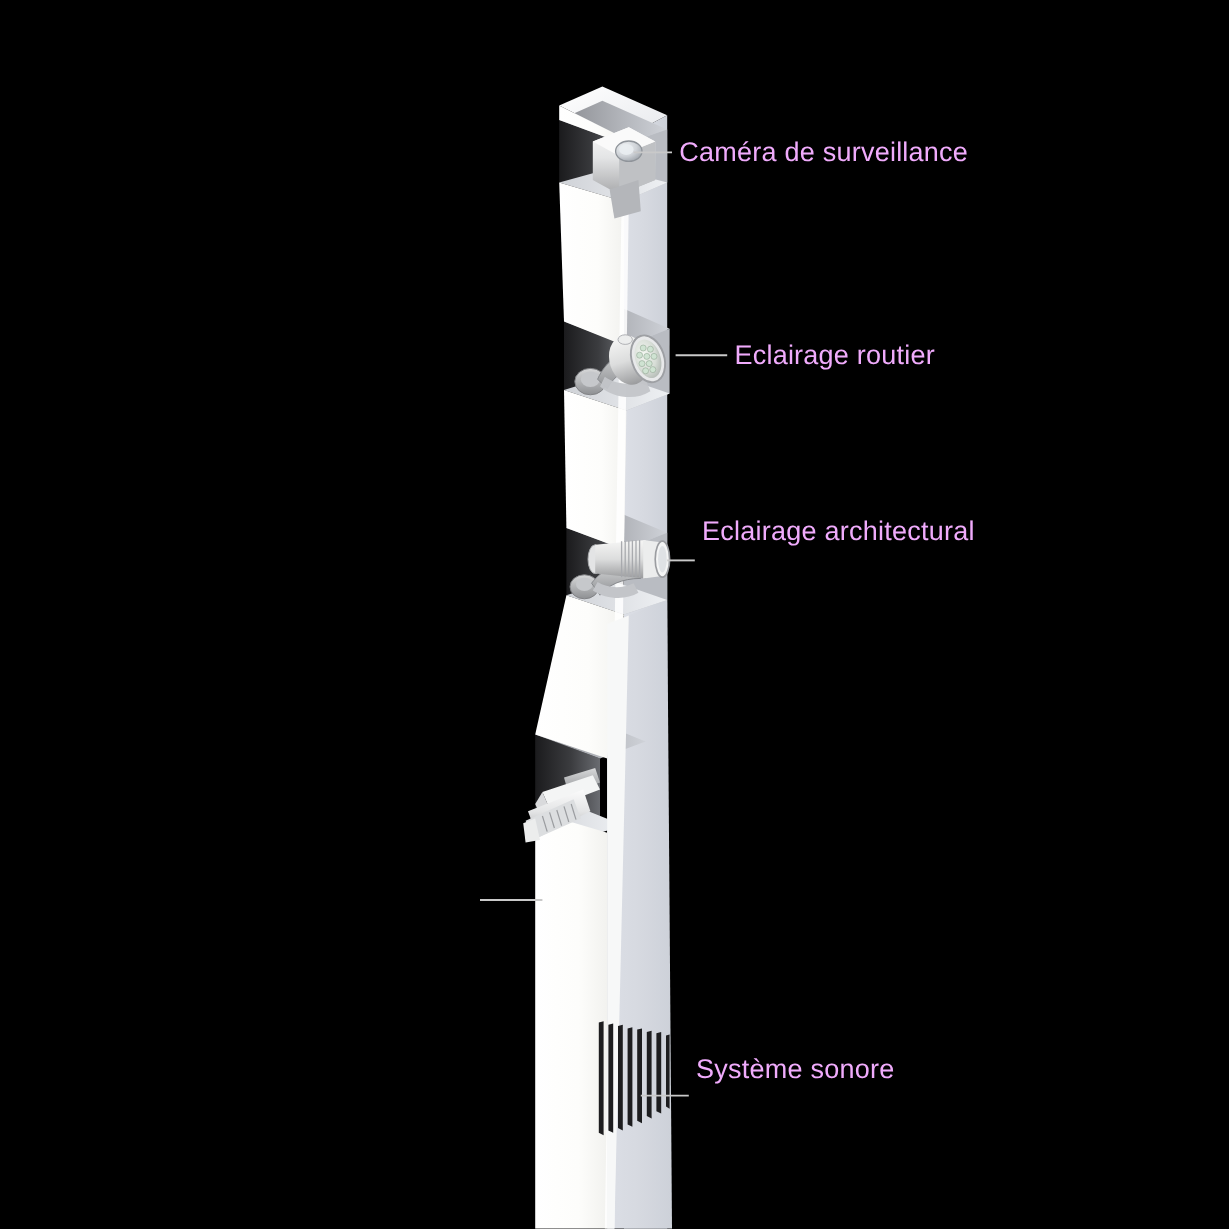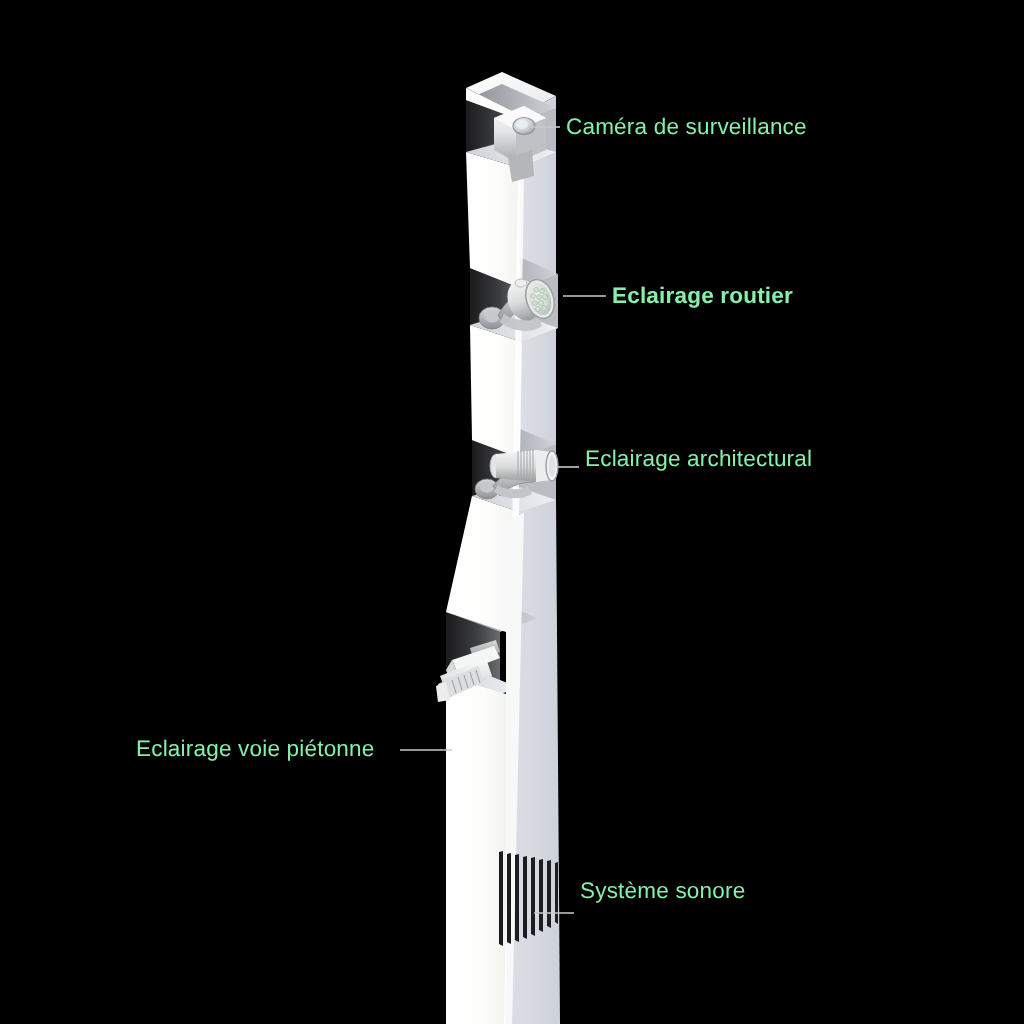--- a/index.html
+++ b/index.html
@@ -10,35 +10,35 @@
     overflow:hidden;
     font-family:"Liberation Sans",sans-serif;
     position:relative;
   }
   #stage{position:absolute;inset:0;width:1024px;height:1024px;}
   #scene-svg{position:absolute;left:0;top:0;}
 
   
   .label{
     position:absolute;
-    color:#86efac;
+    color:#f0abfc;
     font-family:"Liberation Sans",sans-serif;
     font-size:22.5px;
     font-weight:300;
     letter-spacing:.2px;
     white-space:nowrap;
     line-height:1;
     text-rendering:geometricPrecision;
   }
   .label.right{text-align:left;}
   .label.left{text-align:right;}
 
   .lbl-camera      {left:566px; top:116px;}
-  .lbl-road        {left:612px; top:285px;font-weight:bold;}
-  .lbl-arch        {left:585px; top:448px;}
+  .lbl-road        {left:612px; top:285px;}
+  .lbl-arch        {left:585px; top:432px;}
   .lbl-ped         {left:136px; top:738px; }
   .lbl-sound       {left:580px; top:880px;}
 </style>
 </head>
 <body>
 
 <div id="stage">
 
 <svg id="scene-svg" width="1024" height="1024" viewBox="0 0 1024 1024">
   <defs>
@@ -255,17 +255,16 @@
     <line x1="534" y1="913" x2="574" y2="913"></line>
   </g>
 </svg>
 
 <div class="label right lbl-camera">Caméra de surveillance</div>
 
 <div class="label right lbl-road">Eclairage routier</div>
 
 <div class="label right lbl-arch">Eclairage architectural</div>
 
-<div class="label left lbl-ped">Eclairage voie piétonne</div>
 
 <div class="label right lbl-sound">Système sonore</div>
 
 </div>
 
 </body></html>

